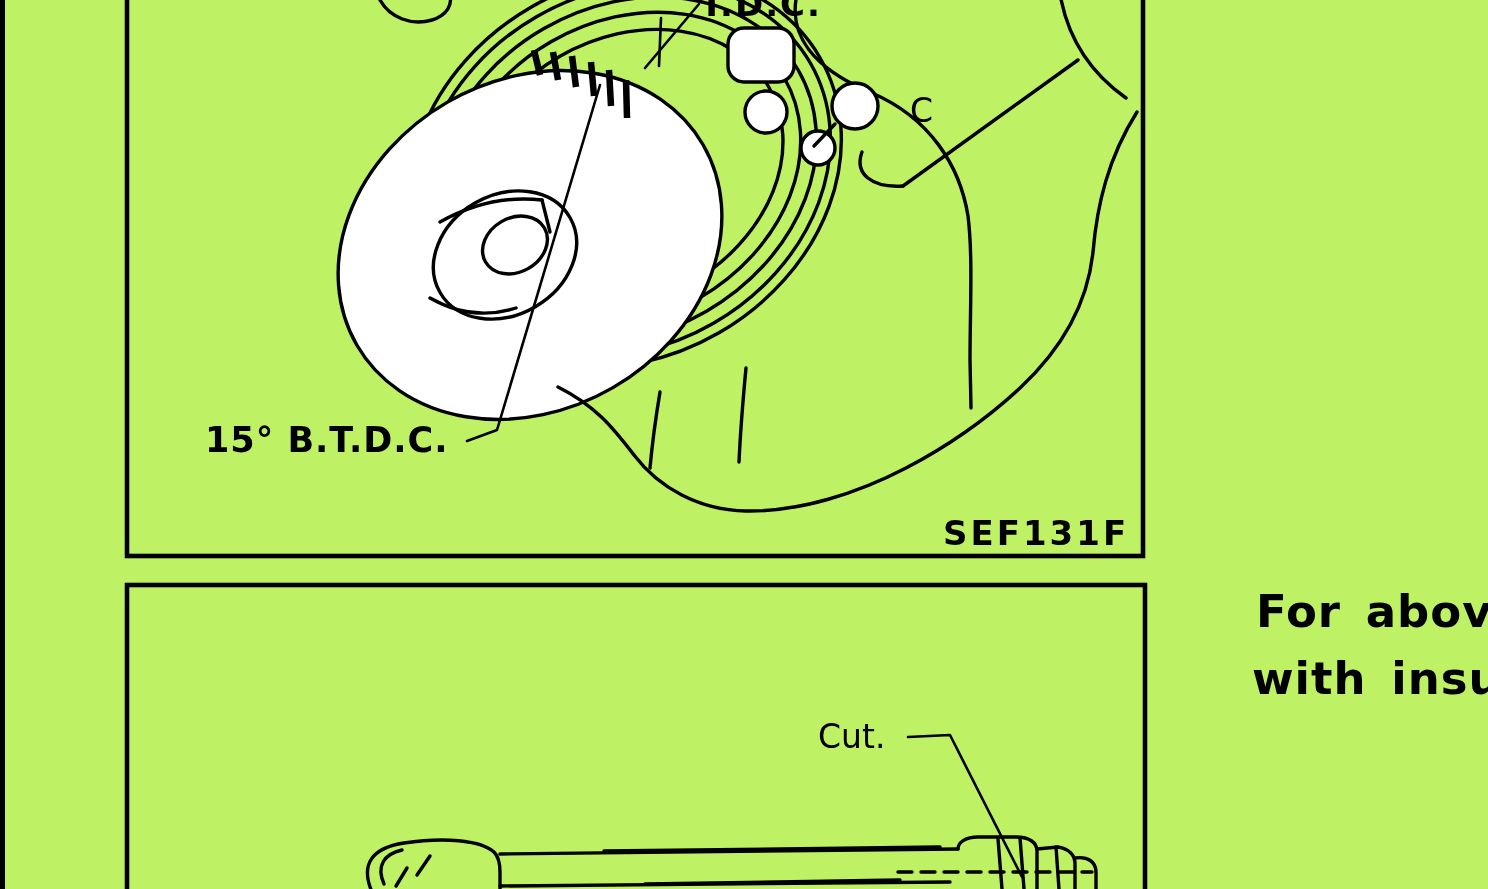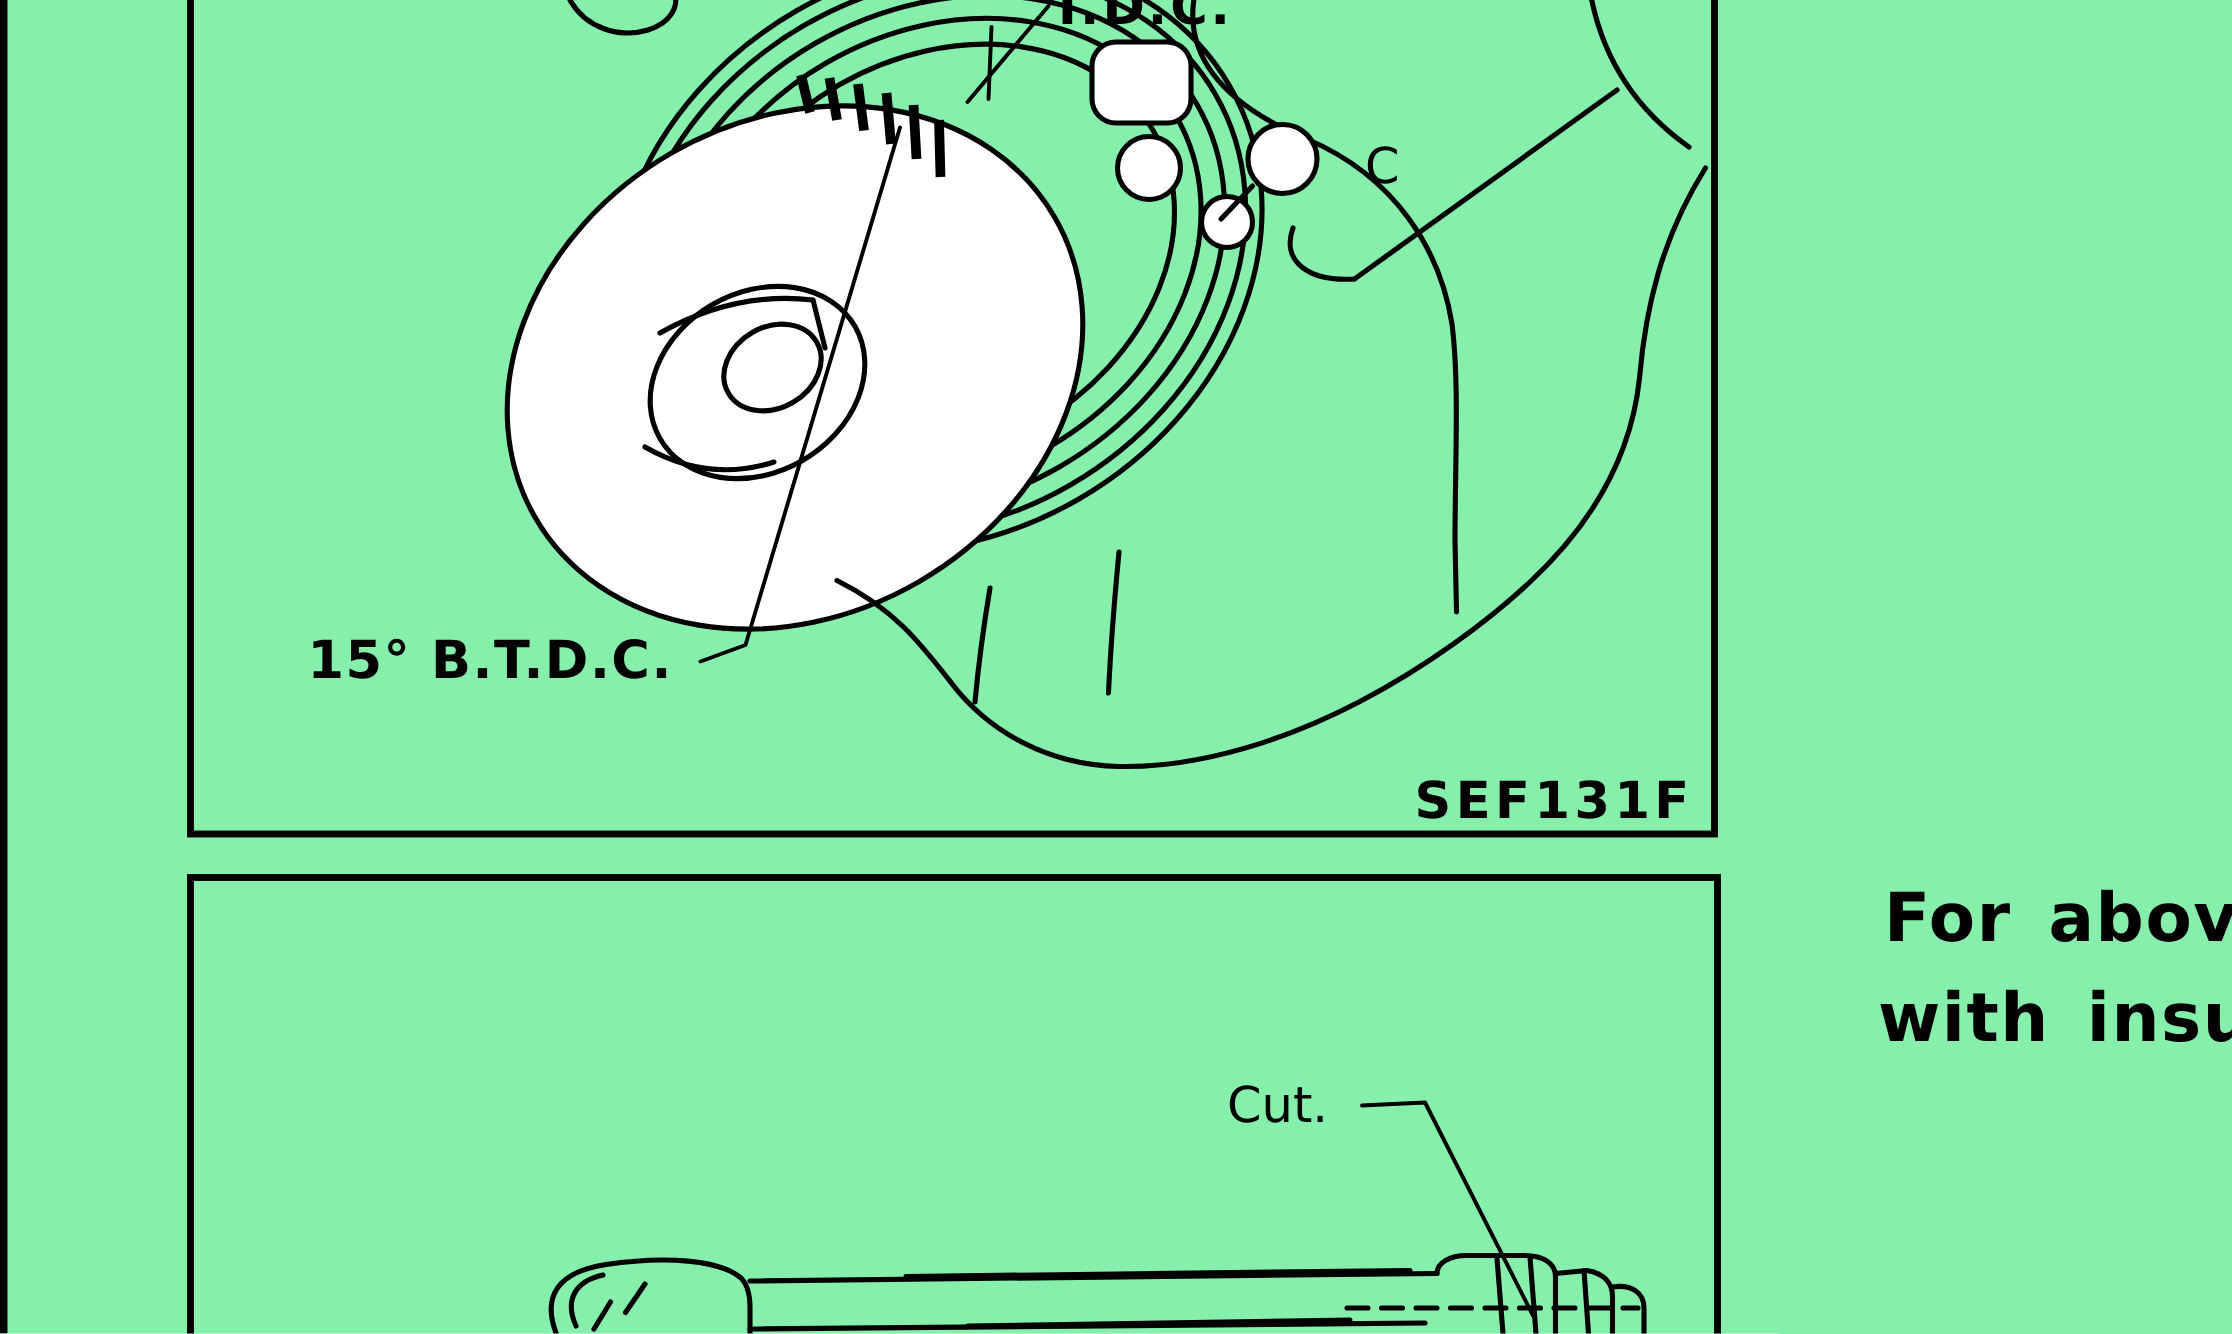--- a/index.html
+++ b/index.html
@@ -1,18 +1,18 @@
 <!DOCTYPE html>
 <html><head>
 <meta charset="utf-8">
 <style>
   html,body{margin:0;padding:0;background:#fff;}
   body{width:1488px;height:889px;overflow:hidden;position:relative;
        font-family:"DejaVu Sans","Liberation Sans",sans-serif;}
-  .page{position:absolute;inset:0;background:#86efac;}
+  .page{position:absolute;inset:0;background:#bef264;}
   svg{position:absolute;inset:0;}
   svg text{fill:#000;font-family:"DejaVu Sans","Liberation Sans",sans-serif;}
   .art{stroke:#000;fill:none;stroke-width:3.4;stroke-linecap:round;stroke-linejoin:round;}
   .artw{stroke:#000;fill:#fff;stroke-width:3.4;stroke-linecap:round;stroke-linejoin:round;}
   .frame{stroke:#000;fill:none;stroke-width:4.6;}
   .tick{stroke:#000;stroke-width:6.5;stroke-linecap:butt;}
   .lead{stroke:#000;fill:none;stroke-width:2.6;stroke-linecap:round;stroke-linejoin:round;}
   .lbl-bold{font-weight:700;}
 </style>
 </head>

